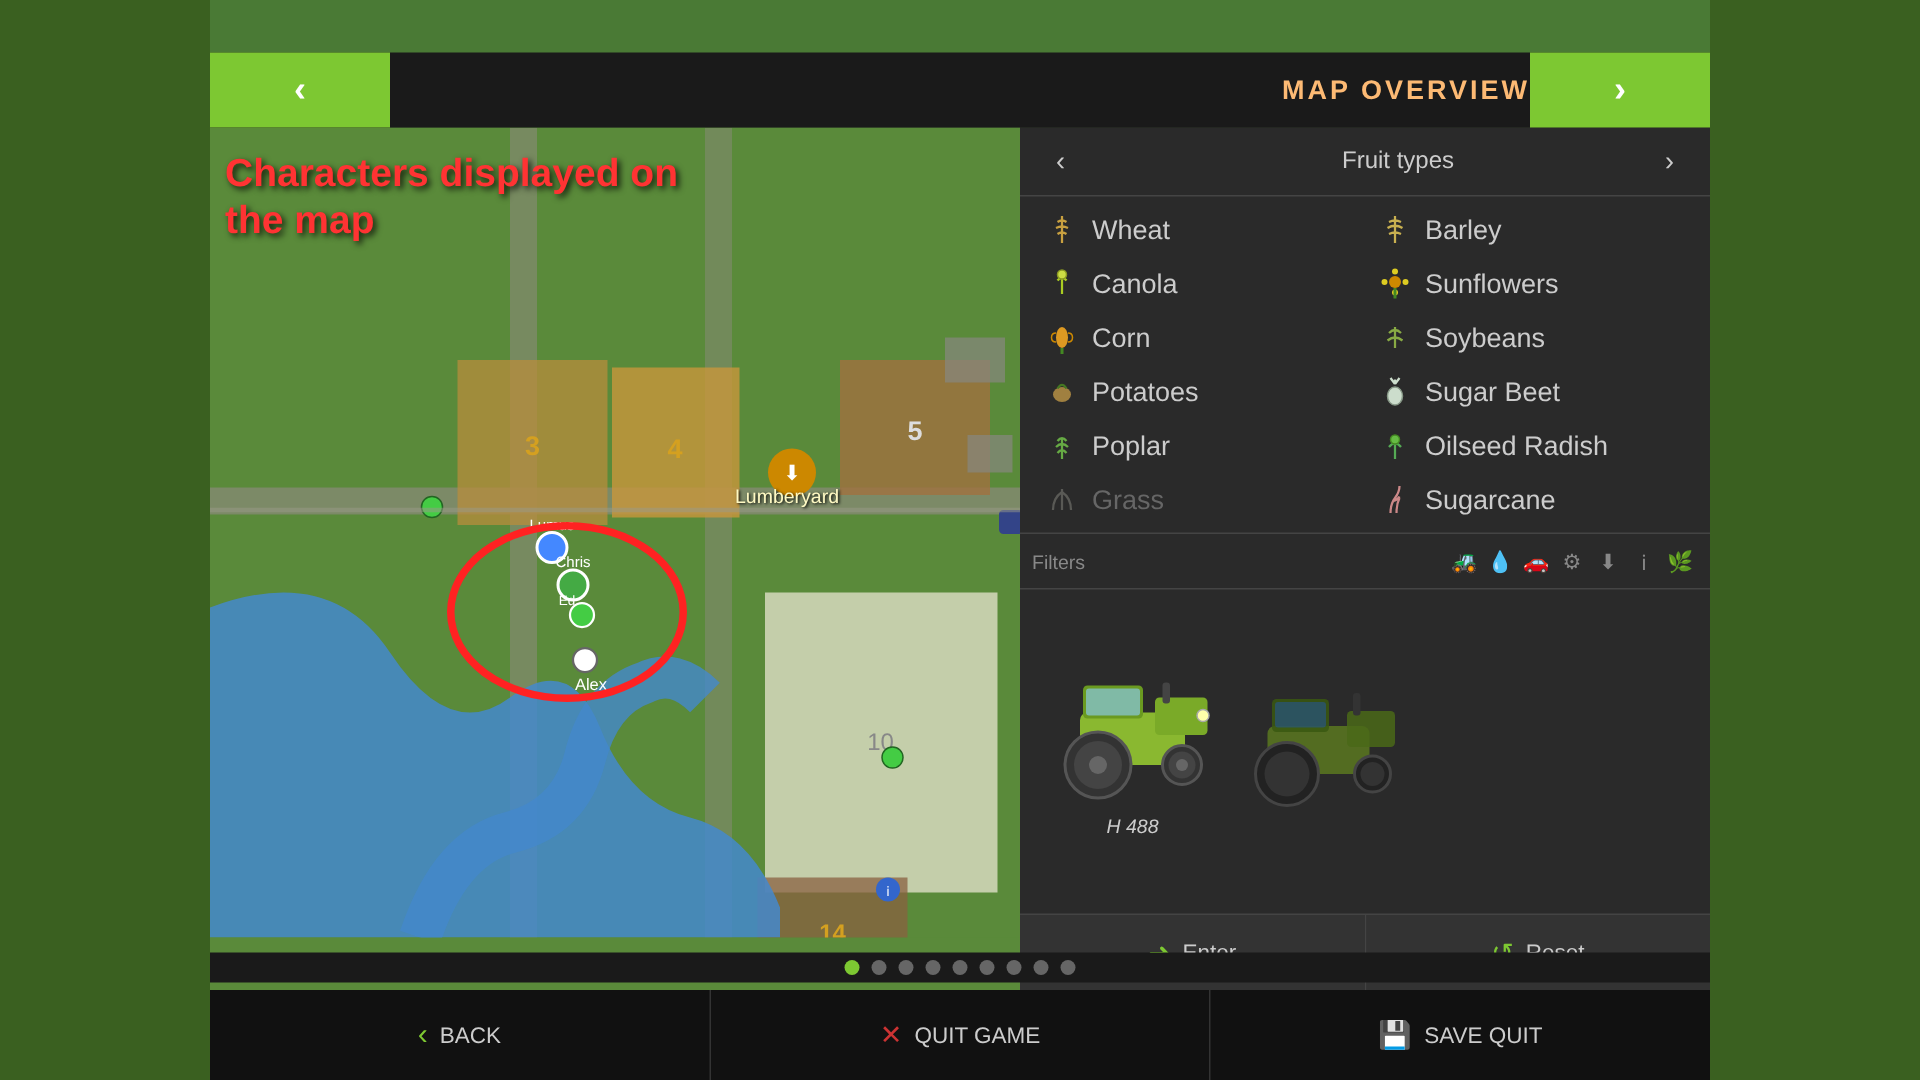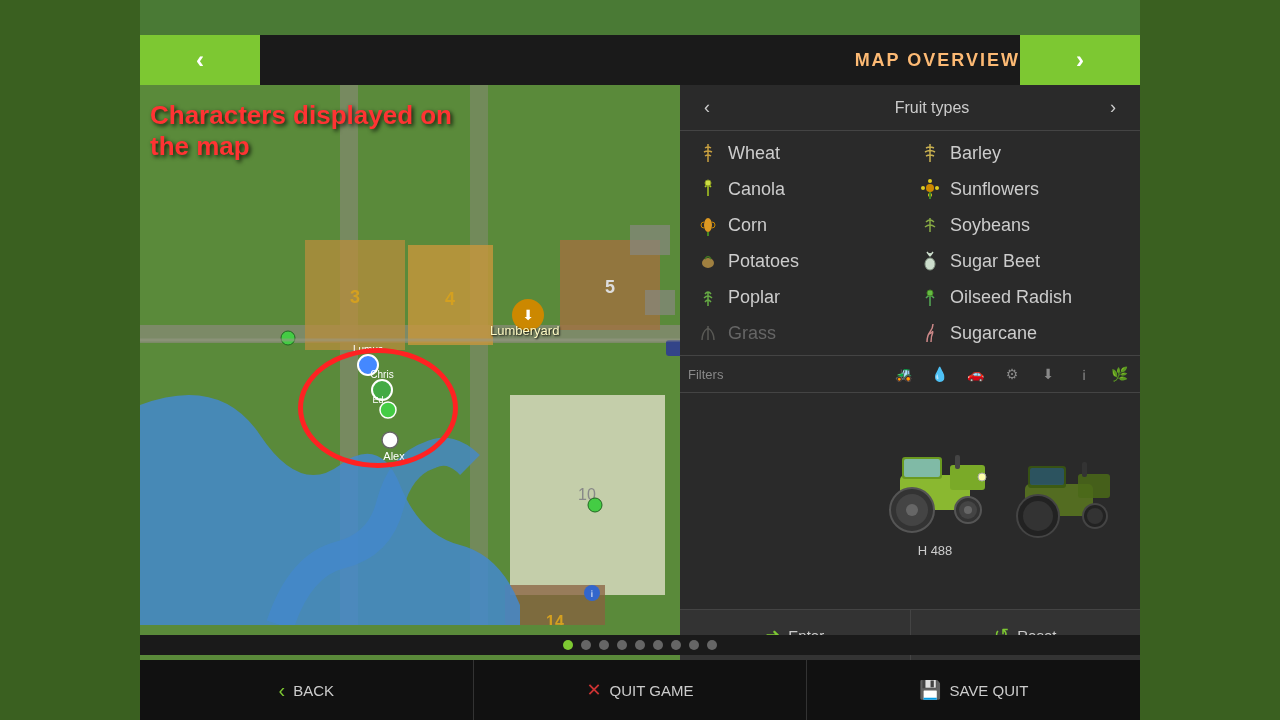--- a/index.html
+++ b/index.html
@@ -169,21 +169,21 @@
 
     .fruit-name.disabled {
       color: #666;
     }
 
     
     .filter-bar {
       display: flex;
       align-items: center;
       padding: 6px 8px;
-      gap: 12px;
+      gap: 0;
       border-top: 1px solid #444;
       border-bottom: 1px solid #444;
     }
 
     .filter-label {
       color: #888;
       font-size: 13px;
       flex: 1;
     }
 
@@ -195,22 +195,23 @@
       justify-content: center;
       cursor: pointer;
       font-size: 14px;
     }
 
     
     .vehicle-area {
       flex: 1;
       display: flex;
       align-items: center;
-      justify-content: flex-end;
+      justify-content: flex-start;
       padding: 10px;
+      font-style: italic;
     }
 
     .vehicle-item {
       display: flex;
       flex-direction: column;
       align-items: center;
       gap: 8px;
     }
 
     

